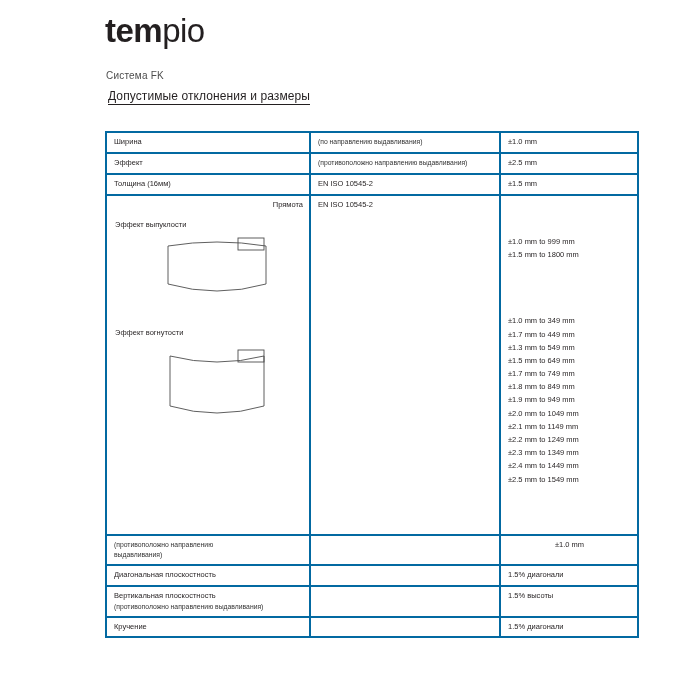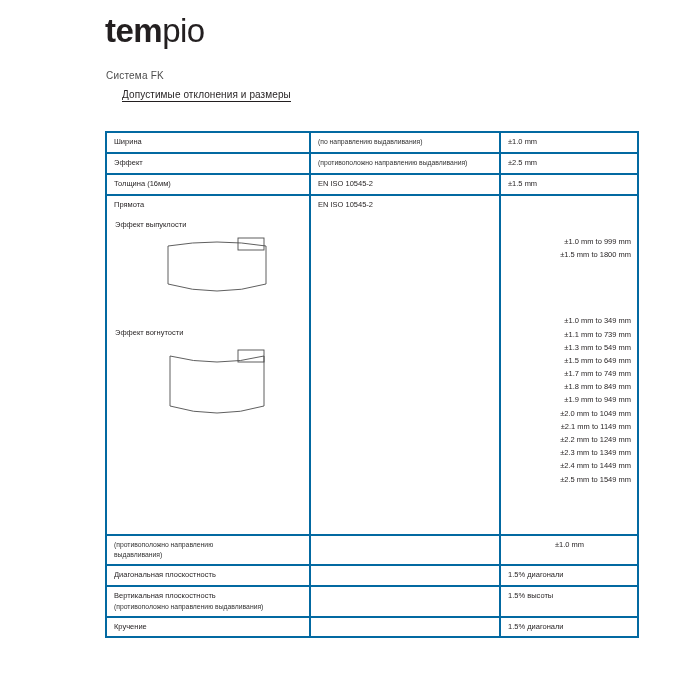--- a/index.html
+++ b/index.html
@@ -43,23 +43,23 @@
   .subtitle {
     position: absolute;
     left: 106px;
     top: 70px;
     font-size: 10px;
     color: #4d4d4d;
     letter-spacing: 0.2px;
   }
   .section-link {
     position: absolute;
-    left: 122px;
+    left: 108px;
     top: 89px;
-    font-size: 10px;
+    font-size: 12px;
     color: #231f20;
     border-bottom: 1px solid #231f20;
     padding-bottom: 1px;
     letter-spacing: 0.1px;
   }
   
   .table-wrap {
     position: absolute;
     left: 105px;
     top: 131px;
@@ -82,41 +82,42 @@
   td.c2 { width: 175px; }
   td.c3 { width: 123px; margin-top: 46px; }
   .small-note {
     font-size: 6.8px;
     color: #333;
   }
   .center { text-align: center; }
   .cell-figures {
     position: relative;
     height: 330px;
+    text-align: right;
   }
   .label-convex {
     position: absolute;
     left: 1px;
     top: 20px;
   }
   .label-concave {
     position: absolute;
     left: 1px;
     top: 128px;
   }
   .fig {
     position: absolute;
   }
   .fig-convex { left: 48px; top: 36px; }
   .fig-concave { left: 48px; top: 148px; }
   .values-cell { padding-top: 0 !important; }
   .v-row {
     height: 13.2px;
     line-height: 13.2px;
-    text-align: right;
+    text-align: left;
     font-size: 7.5px;
   }
   .v-gap { height: 13.2px; }
   .tight { line-height: 1.5; }
 </style>
 </head>
 <body>
 
 <div class="page">
 
@@ -197,21 +198,21 @@
             <div class="v-gap"></div>
             <div class="v-gap"></div>
             <div class="v-gap"></div>
             <div class="v-row">±1.0 mm to 999 mm</div>
             <div class="v-row">±1.5 mm to 1800 mm</div>
             <div class="v-gap"></div>
             <div class="v-gap"></div>
             <div class="v-gap"></div>
             <div class="v-gap"></div>
             <div class="v-row">±1.0 mm to 349 mm</div>
-            <div class="v-row">±1.1 mm to 739 mm</div>
+            <div class="v-row">±1.7 mm to 449 mm</div>
             <div class="v-row">±1.3 mm to 549 mm</div>
             <div class="v-row">±1.5 mm to 649 mm</div>
             <div class="v-row">±1.7 mm to 749 mm</div>
             <div class="v-row">±1.8 mm to 849 mm</div>
             <div class="v-row">±1.9 mm to 949 mm</div>
             <div class="v-row">±2.0 mm to 1049 mm</div>
             <div class="v-row">±2.1 mm to 1149 mm</div>
             <div class="v-row">±2.2 mm to 1249 mm</div>
             <div class="v-row">±2.3 mm to 1349 mm</div>
             <div class="v-row">±2.4 mm to 1449 mm</div>

